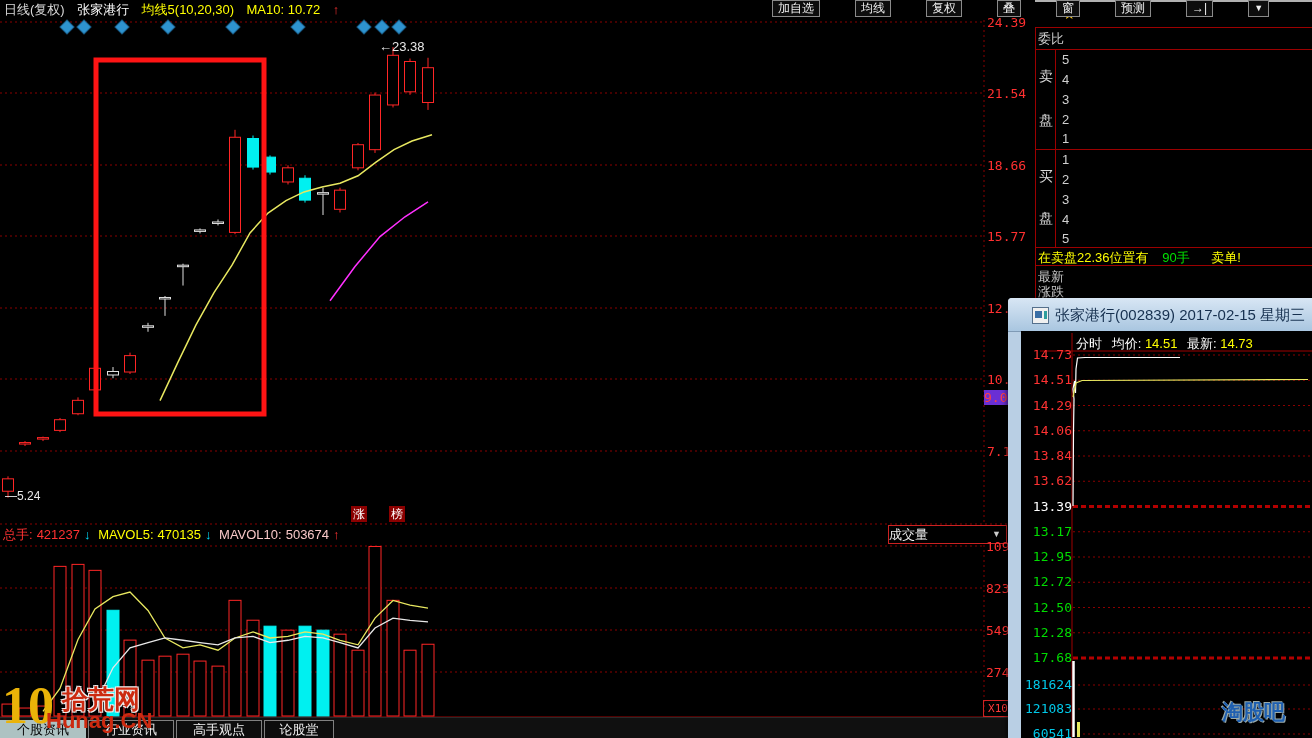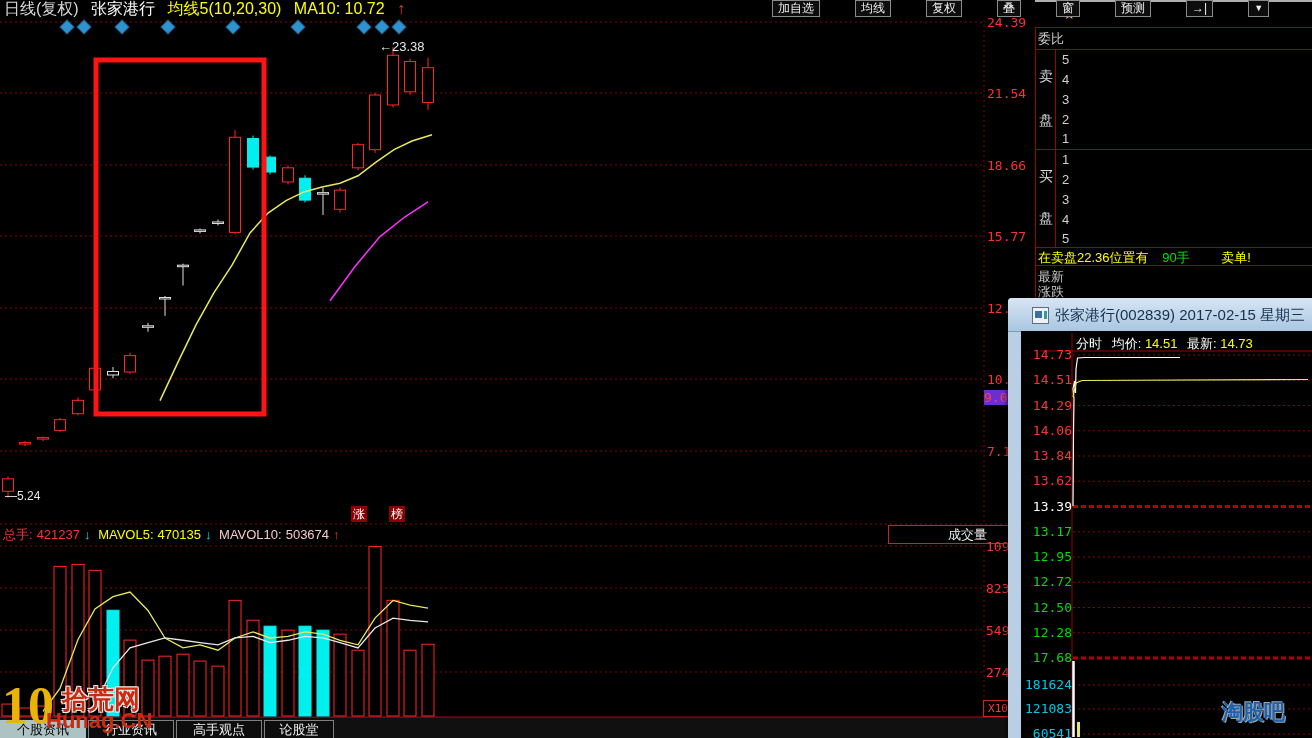--- a/index.html
+++ b/index.html
@@ -1,20 +1,20 @@
 <!DOCTYPE html>
 <html><head>
 <meta charset="utf-8">
 <style>
   html,body{margin:0;padding:0;background:#000;}
   #app{position:relative;width:1312px;height:738px;background:#000;overflow:hidden;
        font-family:"Liberation Sans",sans-serif;}
   
   #titlebar{position:absolute;left:0;top:0;width:772px;height:18px;background:#000;z-index:3;}
-  #titlebar span{font-size:16px;line-height:18px;margin-left:8px;white-space:nowrap;}
+  #titlebar span{font-size:13px;line-height:18px;margin-left:8px;white-space:nowrap;}
   .c-white{color:#ffffff}.c-gray{color:#d8d8d8}.c-yel{color:#ffff00}.c-red{color:#ff3232}
   .c-cyan{color:#00e0ff}.c-green{color:#00e000}.c-pink{color:#f8c8c8}
   
   #toolbar{position:absolute;left:772px;top:0;height:18px;z-index:3;display:flex;gap:34px;}
   .tbtn{height:15px;line-height:14px;border:1px solid #8a8a8a;background:#0d0d0d;color:#f0f0f0;
         font-size:12px;padding:0 5px;margin-right:1px;white-space:nowrap;}
   
   #rpanel{position:absolute;left:1035px;top:0;width:277px;height:738px;background:#000;
           border-top:2px solid #b0b0b0;z-index:2;}
   #rpanel .hl{position:absolute;left:0;right:0;height:1px;background:#9c0000;}
@@ -31,21 +31,21 @@
   
   .anno{position:absolute;color:#e8e8e8;font-size:13px;z-index:3;white-space:nowrap;}
   .hotbtn{position:absolute;width:16px;height:16px;background:#8b0000;color:#fff;font-size:12px;
           line-height:16px;text-align:center;z-index:3;}
   #cur-price{position:absolute;left:984px;top:390px;width:32px;height:15px;background:#6a2fd4;
              color:#ff4040;font-size:13px;font-family:"DejaVu Sans Mono",monospace;z-index:3;}
   
   #volhdr{position:absolute;left:3px;top:526px;height:16px;z-index:3;font-size:13px;white-space:nowrap;}
   #volhdr b{font-weight:normal;margin-right:4px;}
   #volsel{position:absolute;left:888px;top:525px;width:117px;height:17px;border:1px solid #c22;
-          z-index:3;color:#f0f0f0;font-size:13px;text-align:center;line-height:17px;background:#000;padding-left:20px;}
+          z-index:3;color:#f0f0f0;font-size:13px;text-align:left;line-height:17px;background:#000;}
   #volsel .arr{position:absolute;right:5px;top:0;font-size:9px;color:#ccc;}
   #x10box{position:absolute;left:983px;top:700px;width:28px;height:15px;border:1px solid #c22;
           color:#ff3a3a;font-size:11px;text-align:center;line-height:15px;z-index:3;
           font-family:"DejaVu Sans Mono",monospace;}
   
   #tabbar{position:absolute;left:0;top:717px;width:1008px;height:21px;background:#101010;
           border-top:1px solid #2a2a2a;z-index:4;display:flex;padding-top:2px;box-sizing:border-box;}
   .tab{height:18px;line-height:18px;font-size:13px;text-align:center;color:#f0f0f0;
        border:1px solid #808080;background:#0d0d0d;margin-right:2px;}
   .tab.active{background:#adc2c2;color:#000;border-color:#adc2c2;}
@@ -242,21 +242,21 @@
     <div class="rp-cn" style="left:4px;top:208px">盘</div>
     <div class="rp-txt" style="left:27px;top:150px">1</div>
     <div class="rp-txt" style="left:27px;top:170px">2</div>
     <div class="rp-txt" style="left:27px;top:190px">3</div>
     <div class="rp-txt" style="left:27px;top:210px">4</div>
     <div class="rp-txt" style="left:27px;top:229px">5</div>
     <div class="hl" style="top:245px"></div>
     <div style="position:absolute;left:3px;top:247px;font-size:13px;white-space:nowrap">
       <span class="c-yel">在卖盘22.36位置有</span>
       <span class="c-green" style="margin-left:10px">90手</span>
-      <span class="c-yel" style="margin-left:28px">卖单!</span>
+      <span class="c-yel" style="margin-left:18px">卖单!</span>
     </div>
     <div class="hl" style="top:263px"></div>
     <div class="rp-txt" style="left:3px;top:266px;color:#c8c8c8">最新</div>
     <div class="rp-txt" style="left:3px;top:281px;color:#c8c8c8">涨跌</div>
   </div>
 
   <div id="tabbar">
     <div class="tab tw1 active">个股资讯</div>
     <div class="tab tw2">行业资讯</div>
     <div class="tab tw3">高手观点</div>

